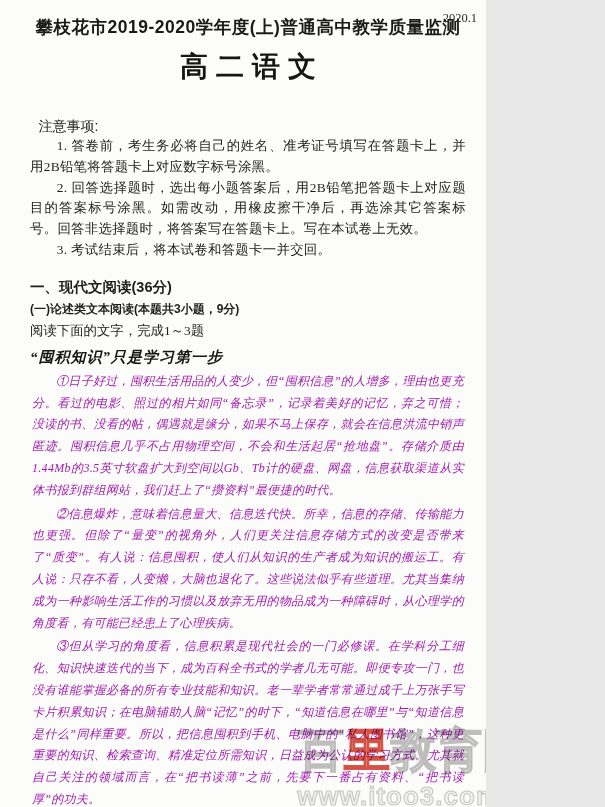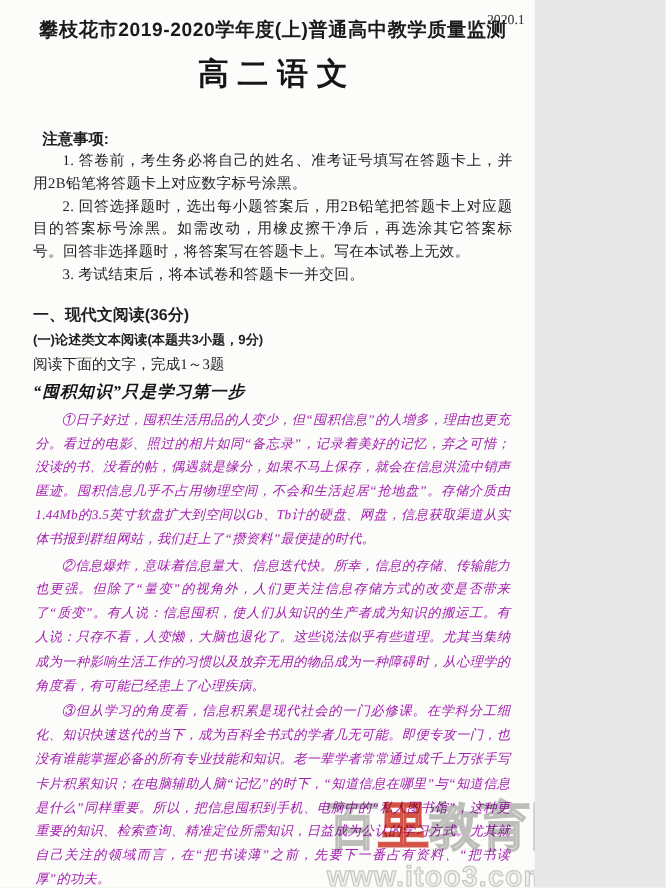--- a/index.html
+++ b/index.html
@@ -41,21 +41,21 @@
     font-family: "Liberation Sans", sans-serif;
     font-weight: bold;
     font-size: 28px;
     letter-spacing: 8px;
     color: #161616;
   }
   
   .notice { margin-top: 13px; }
   .notice-heading {
     font-family: "Liberation Sans", sans-serif;
-    font-weight: bold;
+    font-weight: normal;
     font-size: 14px;
     text-indent: 0.6em;
     margin-top: 32px;
   }
   .notice-item {
     margin: 0;
     font-size: 13.4px;
     line-height: 20.8px;
     text-indent: 2em;
     text-align: justify;

